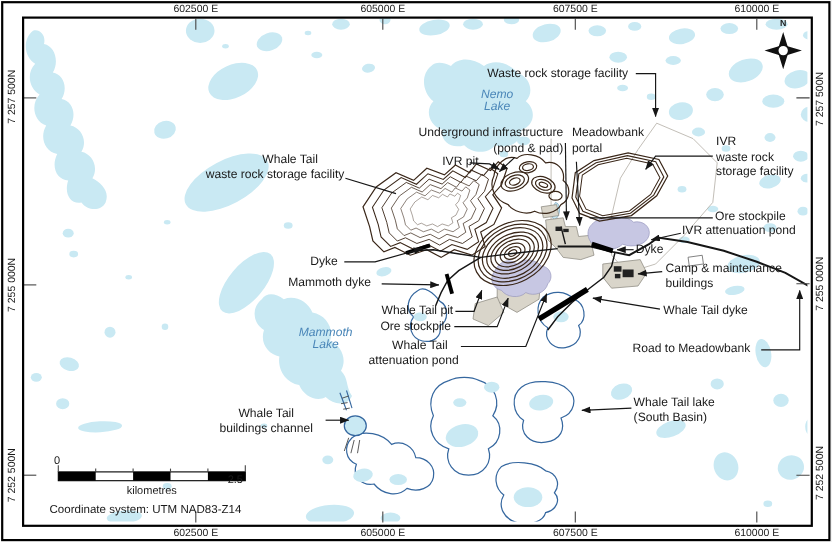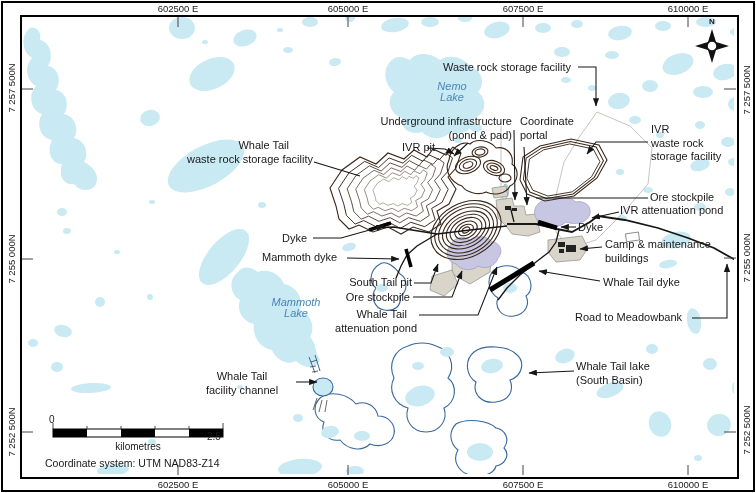--- a/index.html
+++ b/index.html
@@ -334,21 +334,21 @@
     <span class="ln">Nemo</span>
     <span class="ln">Lake</span>
   </div>
 
   <div class="lbl r" style="left:356px;top:115px;width:156px;">
     <span class="ln">Underground infrastructure</span>
     <span class="ln">(pond &amp; pad)</span>
   </div>
 
   <div class="lbl" style="left:520px;top:115px;">
-    <span class="ln">Coordinate</span>
+    <span class="ln">Meadowbank</span>
     <span class="ln">portal</span>
   </div>
 
   <div class="lbl" style="left:369px;top:141px;margin-left:33px;">IVR pit</div>
 
   <div class="lbl" style="left:651px;top:123px;">
     <span class="ln">IVR</span>
     <span class="ln">waste rock</span>
     <span class="ln">storage facility</span>
   </div>
@@ -359,21 +359,21 @@
   </div>
 
   <div class="lbl" style="left:282px;top:232px;">Dyke</div>
   <div class="lbl" style="left:262px;top:251px;">Mammoth dyke</div>
 
   <div class="lbl lakename c" style="left:270px;top:297px;width:52px;text-align:center;">
     <span class="ln">Mammoth</span>
     <span class="ln">Lake</span>
   </div>
 
-  <div class="lbl r" style="left:340px;top:276px;width:72px;">South Tail pit</div>
+  <div class="lbl r" style="left:340px;top:276px;width:72px;">Whale Tail pit</div>
   <div class="lbl r" style="left:340px;top:291px;width:70px;">Ore stockpile</div>
 
   <div class="lbl r" style="left:326px;top:308px;width:91px;">
     <span class="ln" style="padding-right:10px;">Whale Tail</span>
     <span class="ln">attenuation pond</span>
   </div>
 
   <div class="lbl" style="left:650px;top:191px;">Ore stockpile</div>
   <div class="lbl" style="left:620px;top:204px;">IVR attenuation pond</div>
   <div class="lbl" style="left:578px;top:221px;">Dyke</div>
@@ -386,21 +386,21 @@
   <div class="lbl" style="left:603px;top:276px;">Whale Tail dyke</div>
   <div class="lbl" style="left:575px;top:311px;">Road to Meadowbank</div>
 
   <div class="lbl" style="left:576px;top:360px;">
     <span class="ln">Whale Tail lake</span>
     <span class="ln">(South Basin)</span>
   </div>
 
   <div class="lbl c" style="left:186px;top:370px;width:112px;">
     <span class="ln">Whale Tail</span>
-    <span class="ln">facility channel</span>
+    <span class="ln">buildings channel</span>
   </div>
 
   <div class="scalenum" style="left:49px;top:414px;">0</div>
   <div class="scalenum" style="left:207px;top:431px;">2.5</div>
   <div class="scalenum c" style="position:absolute;left:88px;top:441px;width:100px;">kilometres</div>
   <div class="note" style="left:45px;top:457px;">Coordinate system: UTM NAD83-Z14</div>
 
 </div>
 
 </body></html>

